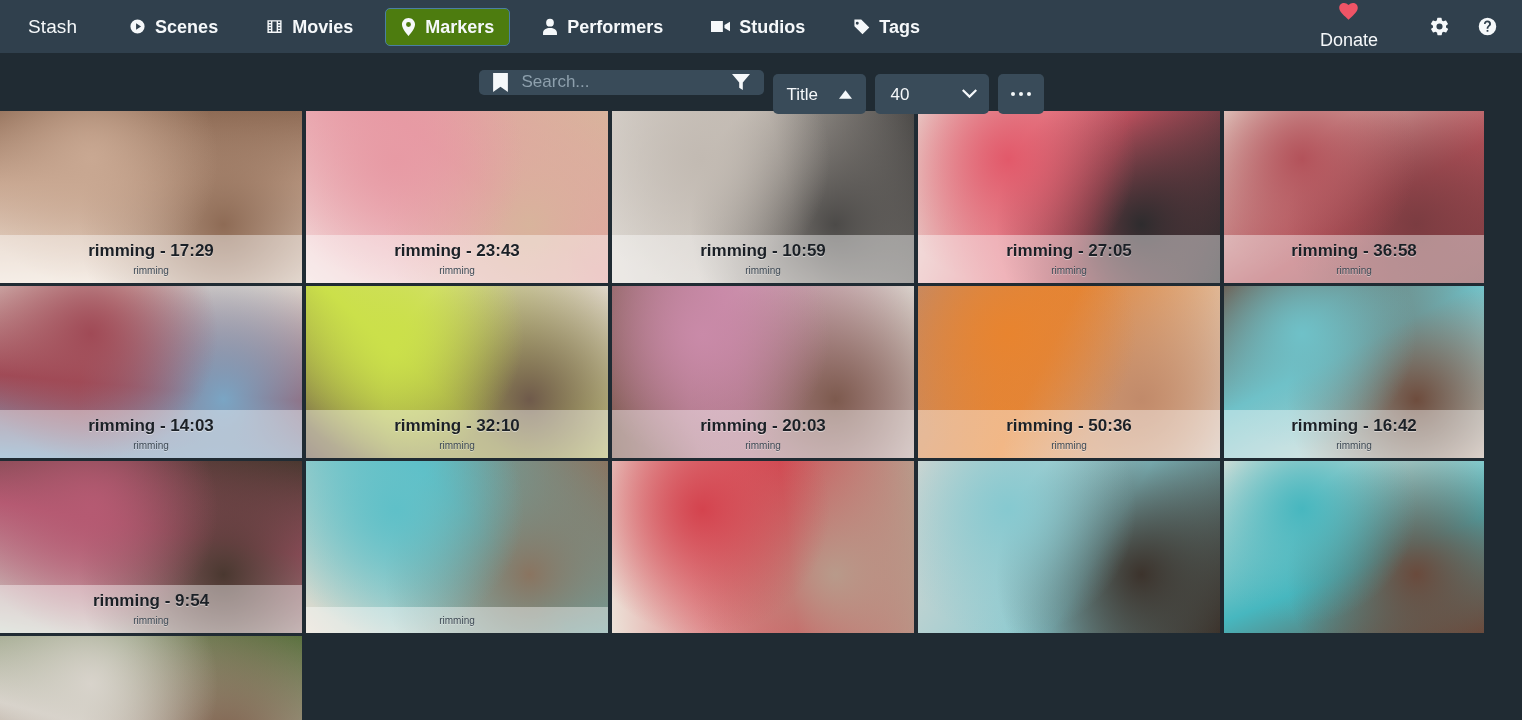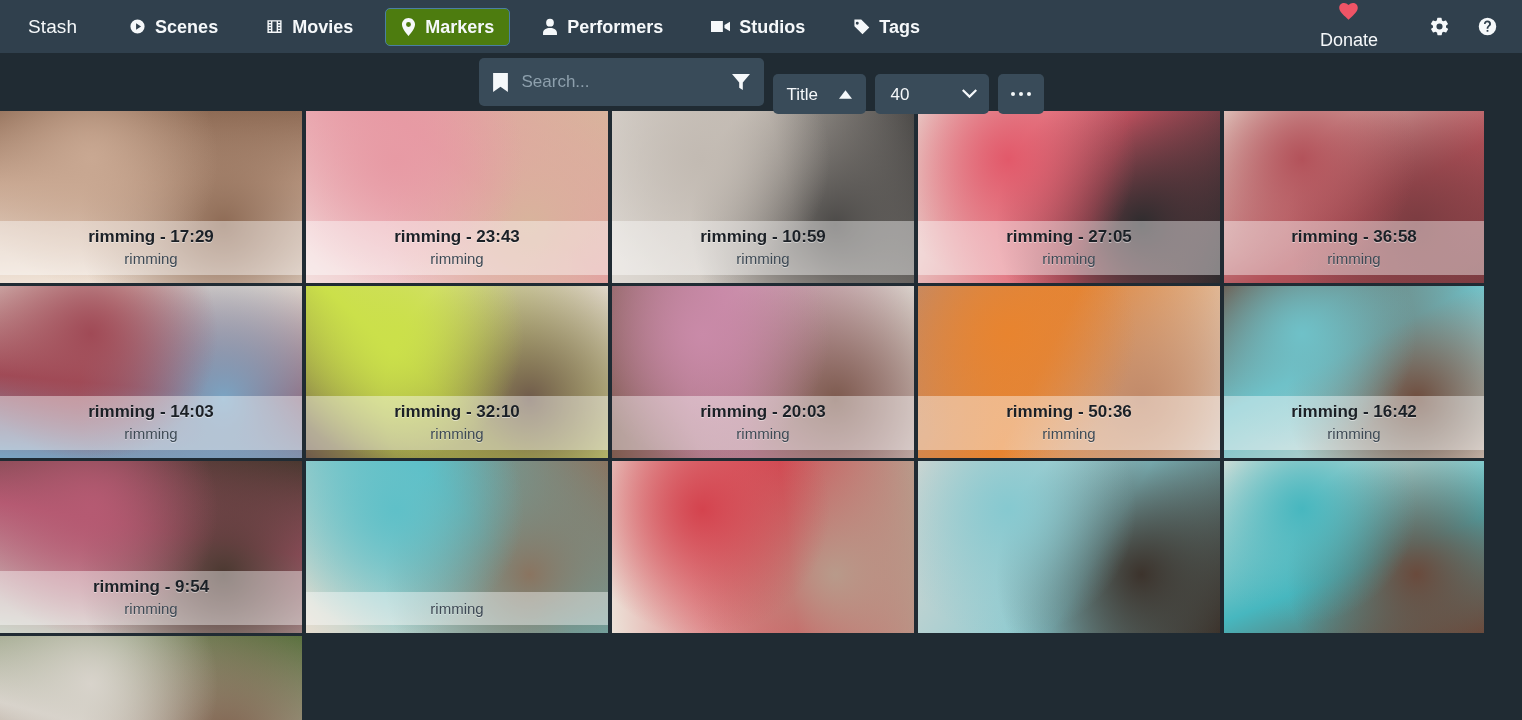--- a/index.html
+++ b/index.html
@@ -102,21 +102,21 @@
     align-items: center;
     justify-content: center;
     gap: 9px;
     position: relative;
     z-index: 10;
   }
   .search-wrap {
     display: flex;
     align-items: center;
     width: 285px;
-    height: 48px;
+    height: 25px;
     background: #394b59;
     border-radius: 5px;
     padding: 0 12px 0 14px;
     gap: 10px;
   }
   .search-wrap svg { display: block; fill: #f5f8fa; flex: 0 0 auto; }
   .search-input {
     flex: 1 1 auto;
     min-width: 0;
     background: transparent;
@@ -189,38 +189,38 @@
 
   .thumb {
     position: absolute;
     inset: 0;
     background-size: cover;
     background-position: center;
   }
 
   .caption {
     position: absolute;
-    left: 0; right: 0; bottom: 8px;
+    left: 0; right: 0; bottom: 0;
     background: rgba(255,255,255,0.42);
     padding: 5px 6px 6px;
     text-align: center;
     pointer-events: none;
   }
   .cap-title {
     color: #1b2026;
     font-size: 17px;
     font-weight: bold;
     line-height: 1.25;
     text-shadow: 0 1px 0 rgba(255,255,255,.45);
     white-space: nowrap;
     overflow: hidden;
   }
   .cap-sub {
     color: #3e4a55;
-    font-size: 15px;
+    font-size: 10px;
     line-height: 1.35;
     margin-top: 2px;
     text-shadow: 0 1px 0 rgba(255,255,255,.4);
     white-space: nowrap;
     overflow: hidden;
   }
 </style>
 </head>
 <body>
 

